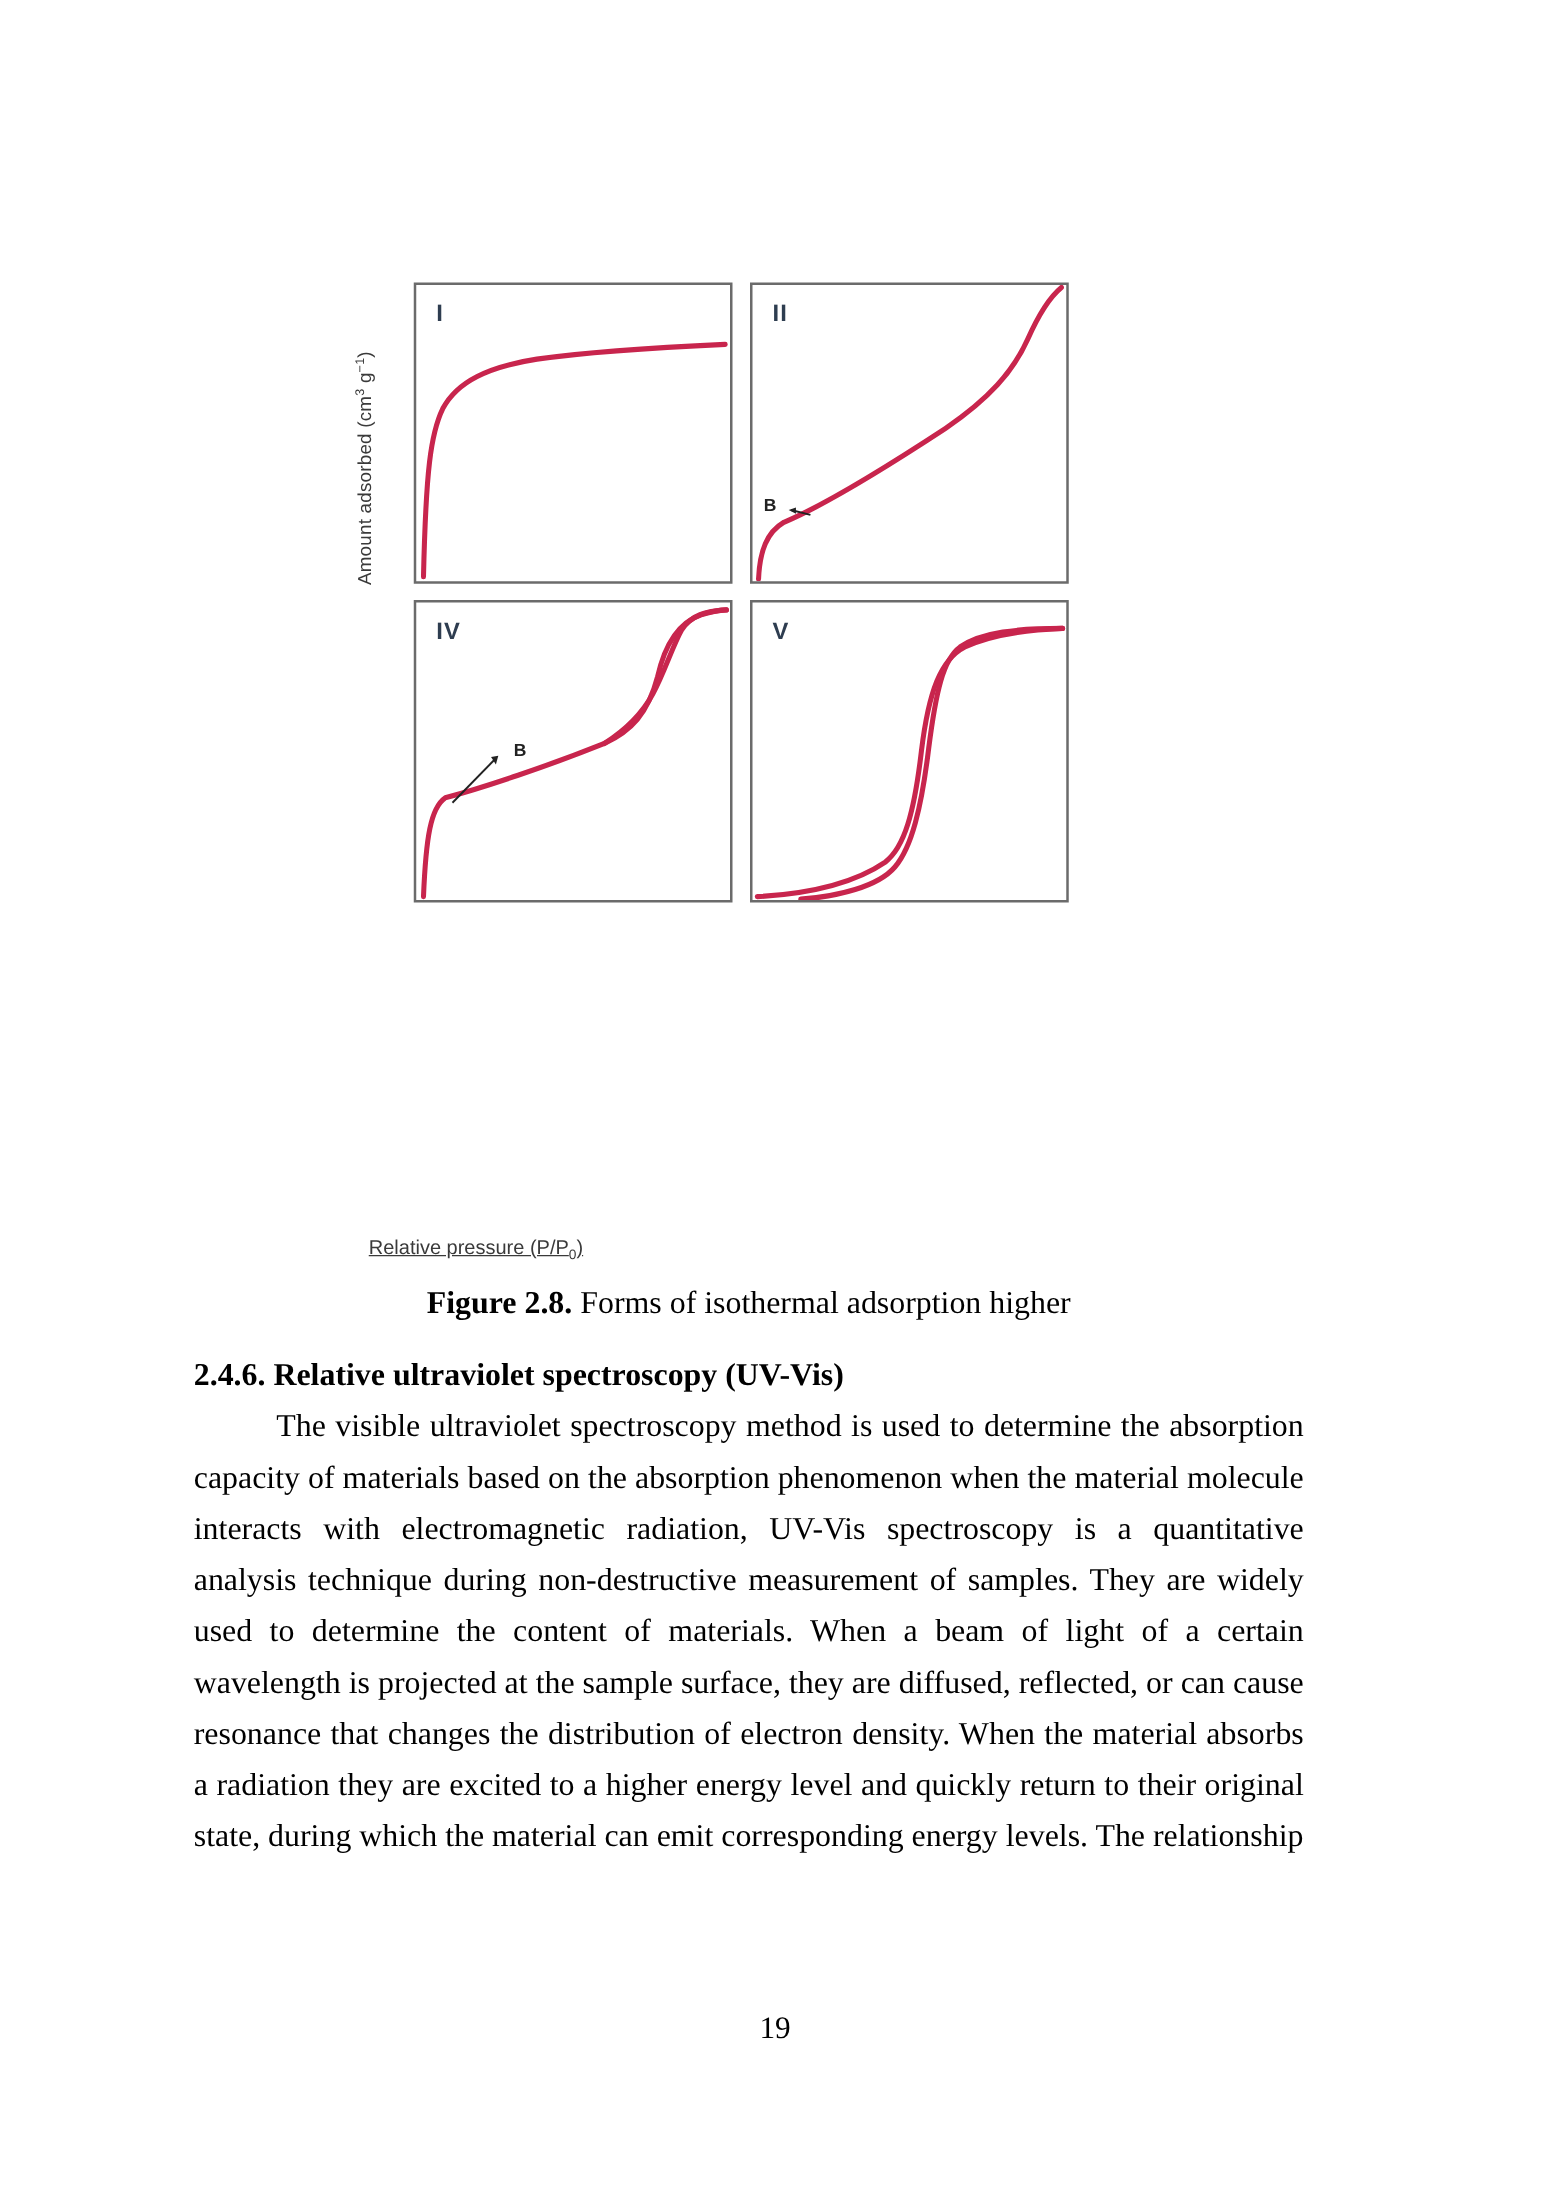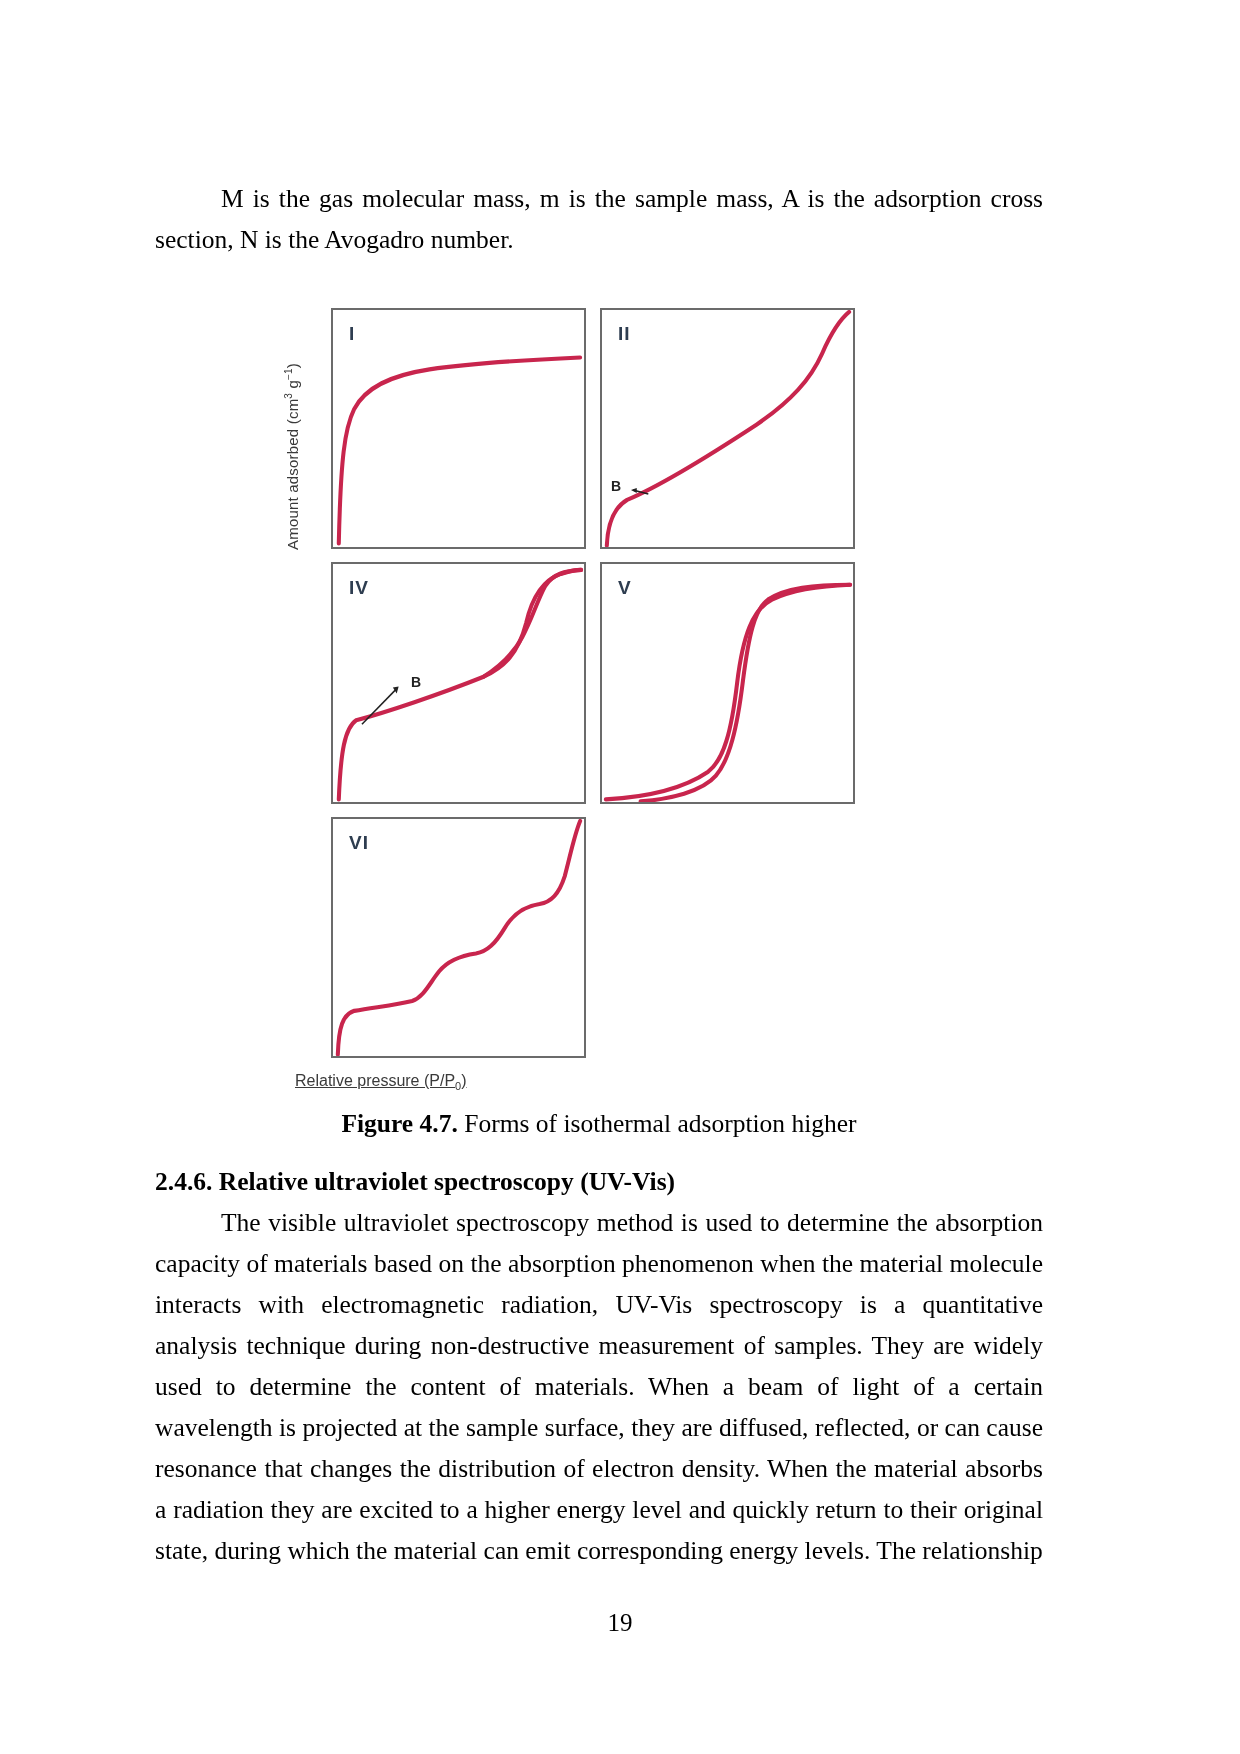--- a/index.html
+++ b/index.html
@@ -164,21 +164,20 @@
     font-size: 25px;
   }
 </style>
 </head>
 <body>
 
 <div class="page">
 
   <div class="content">
 
-    <p class="body-para indent">M is the gas molecular mass, m is the sample mass, A is the adsorption cross section, N is the Avogadro number.</p>
 
     <div class="figure-block">
       <div class="figure-inner">
 
         <div class="ylabel">
           <span>Amount adsorbed (cm</span><span class="sup">3</span><span> g</span><span class="sup">−1</span><span>)</span>
         </div>
 
         <div class="grid">
 
@@ -212,38 +211,32 @@
           </div>
 
           <div class="panel">
             <div class="panel-label">V</div>
             <svg viewBox="0 0 260 240" preserveAspectRatio="none">
               <path d="M 4,238 C 40,236 80,230 110,210 C 126,198 134,170 140,120 C 146,72 156,46 176,36 C 200,25 230,22 257,21" fill="none" stroke="#c8254d" stroke-width="4.2" stroke-linecap="round"></path>
               <path d="M 257,21 C 220,21 190,24 172,36 C 158,46 152,72 146,118 C 140,166 132,198 118,214 C 104,230 70,238 40,240" fill="none" stroke="#c8254d" stroke-width="4.2" stroke-linecap="round"></path>
             </svg>
           </div>
 
-          <div class="panel">
-            <div class="panel-label">VI</div>
-            <svg viewBox="0 0 260 240" preserveAspectRatio="none">
-              <path d="M 5,238 C 6,210 10,198 22,194 C 46,190 66,188 82,184 C 94,180 100,166 110,154 C 120,142 134,138 148,136 C 160,134 168,126 178,110 C 188,94 200,88 214,86 C 226,84 234,76 240,58 C 246,36 250,16 256,2" fill="none" stroke="#c8254d" stroke-width="4.2" stroke-linecap="round"></path>
-            </svg>
-          </div>
 
         </div>
 
         <div class="xlabel">
           <span>Relative pressure (P/P</span><span class="sub">0</span><span>)</span>
         </div>
 
       </div>
     </div>
 
     <div class="caption">
-      <b>Figure 4.7.</b><span> Forms of isothermal adsorption higher</span>
+      <b>Figure 2.8.</b><span> Forms of isothermal adsorption higher</span>
     </div>
 
     <h2 class="section-heading">2.4.6. Relative ultraviolet spectroscopy (UV-Vis)</h2>
 
     <div class="para-stack">
       <p class="body-para indent">The visible ultraviolet spectroscopy method is used to determine the absorption capacity of materials based on the absorption phenomenon when the material molecule interacts with electromagnetic radiation, UV-Vis spectroscopy is a quantitative analysis technique during non-destructive measurement of samples. They are widely used to determine the content of materials. When a beam of light of a certain wavelength is projected at the sample surface, they are diffused, reflected, or can cause resonance that changes the distribution of electron density. When the material absorbs a radiation they are excited to a higher energy level and quickly return to their original state, during which the material can emit corresponding energy levels. The relationship</p>
     </div>
 
   </div>
 

